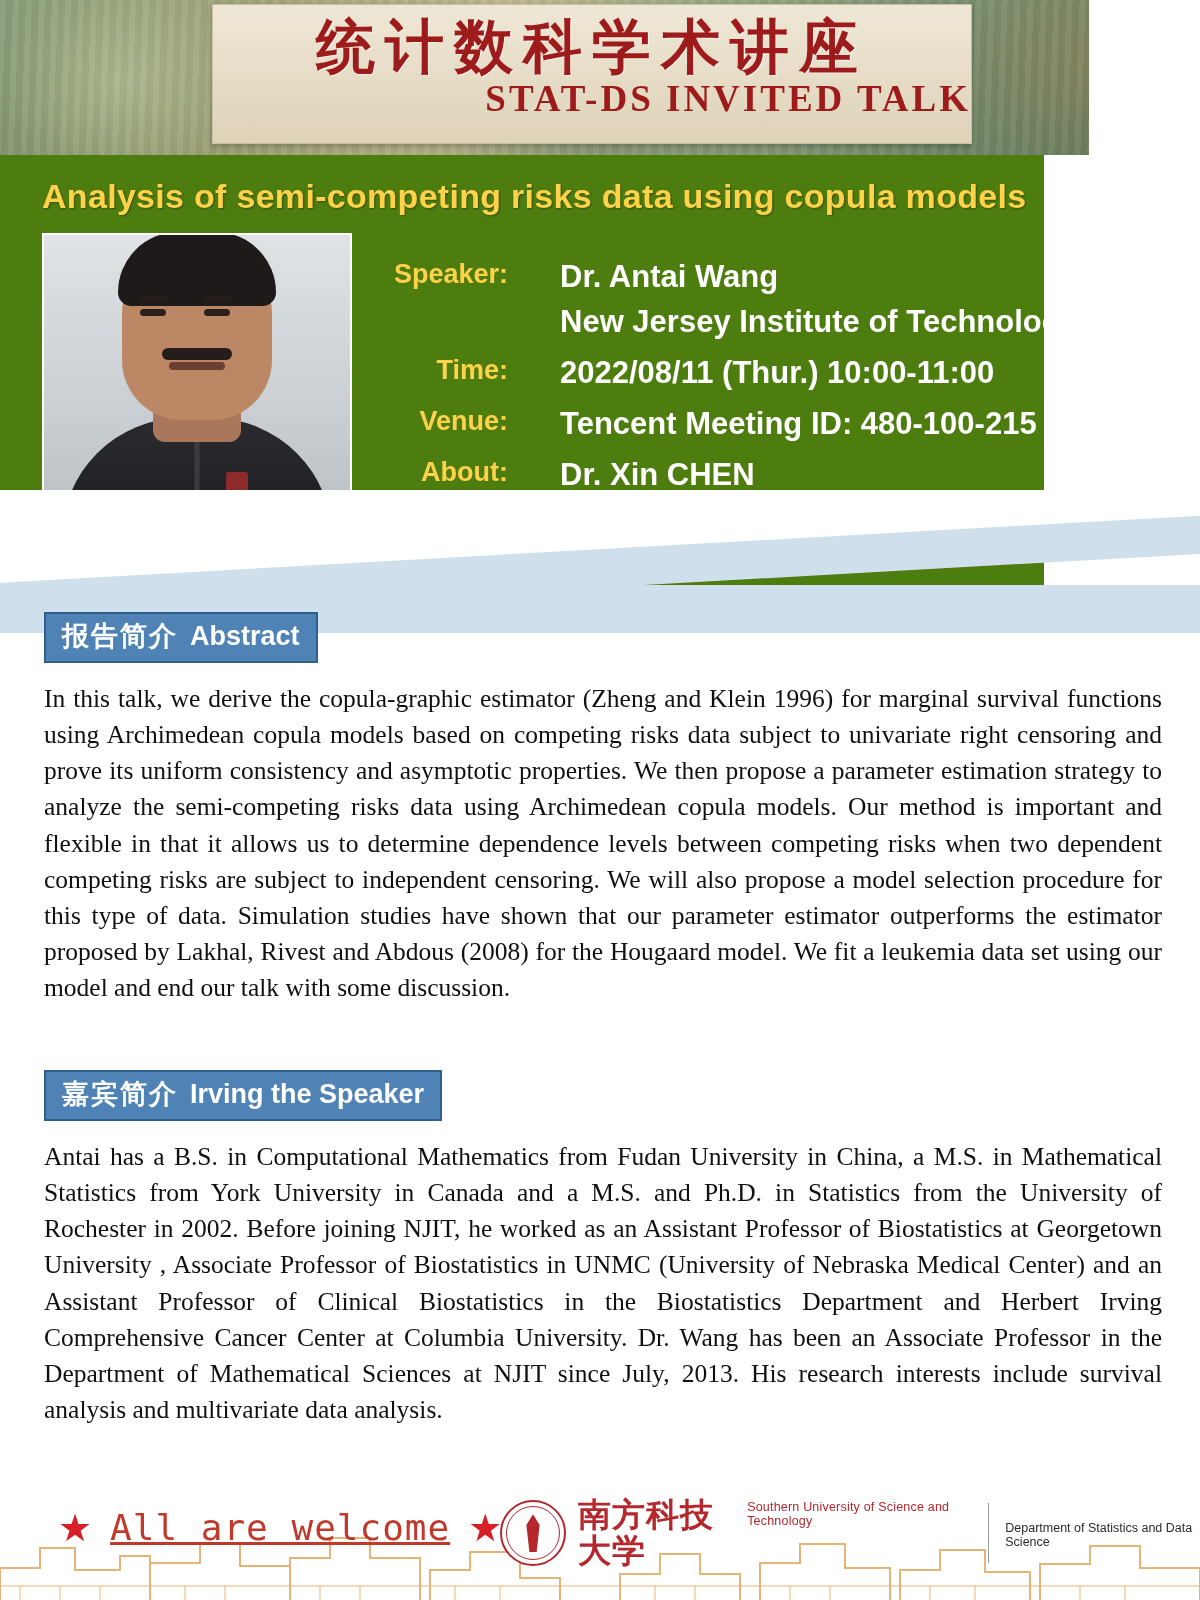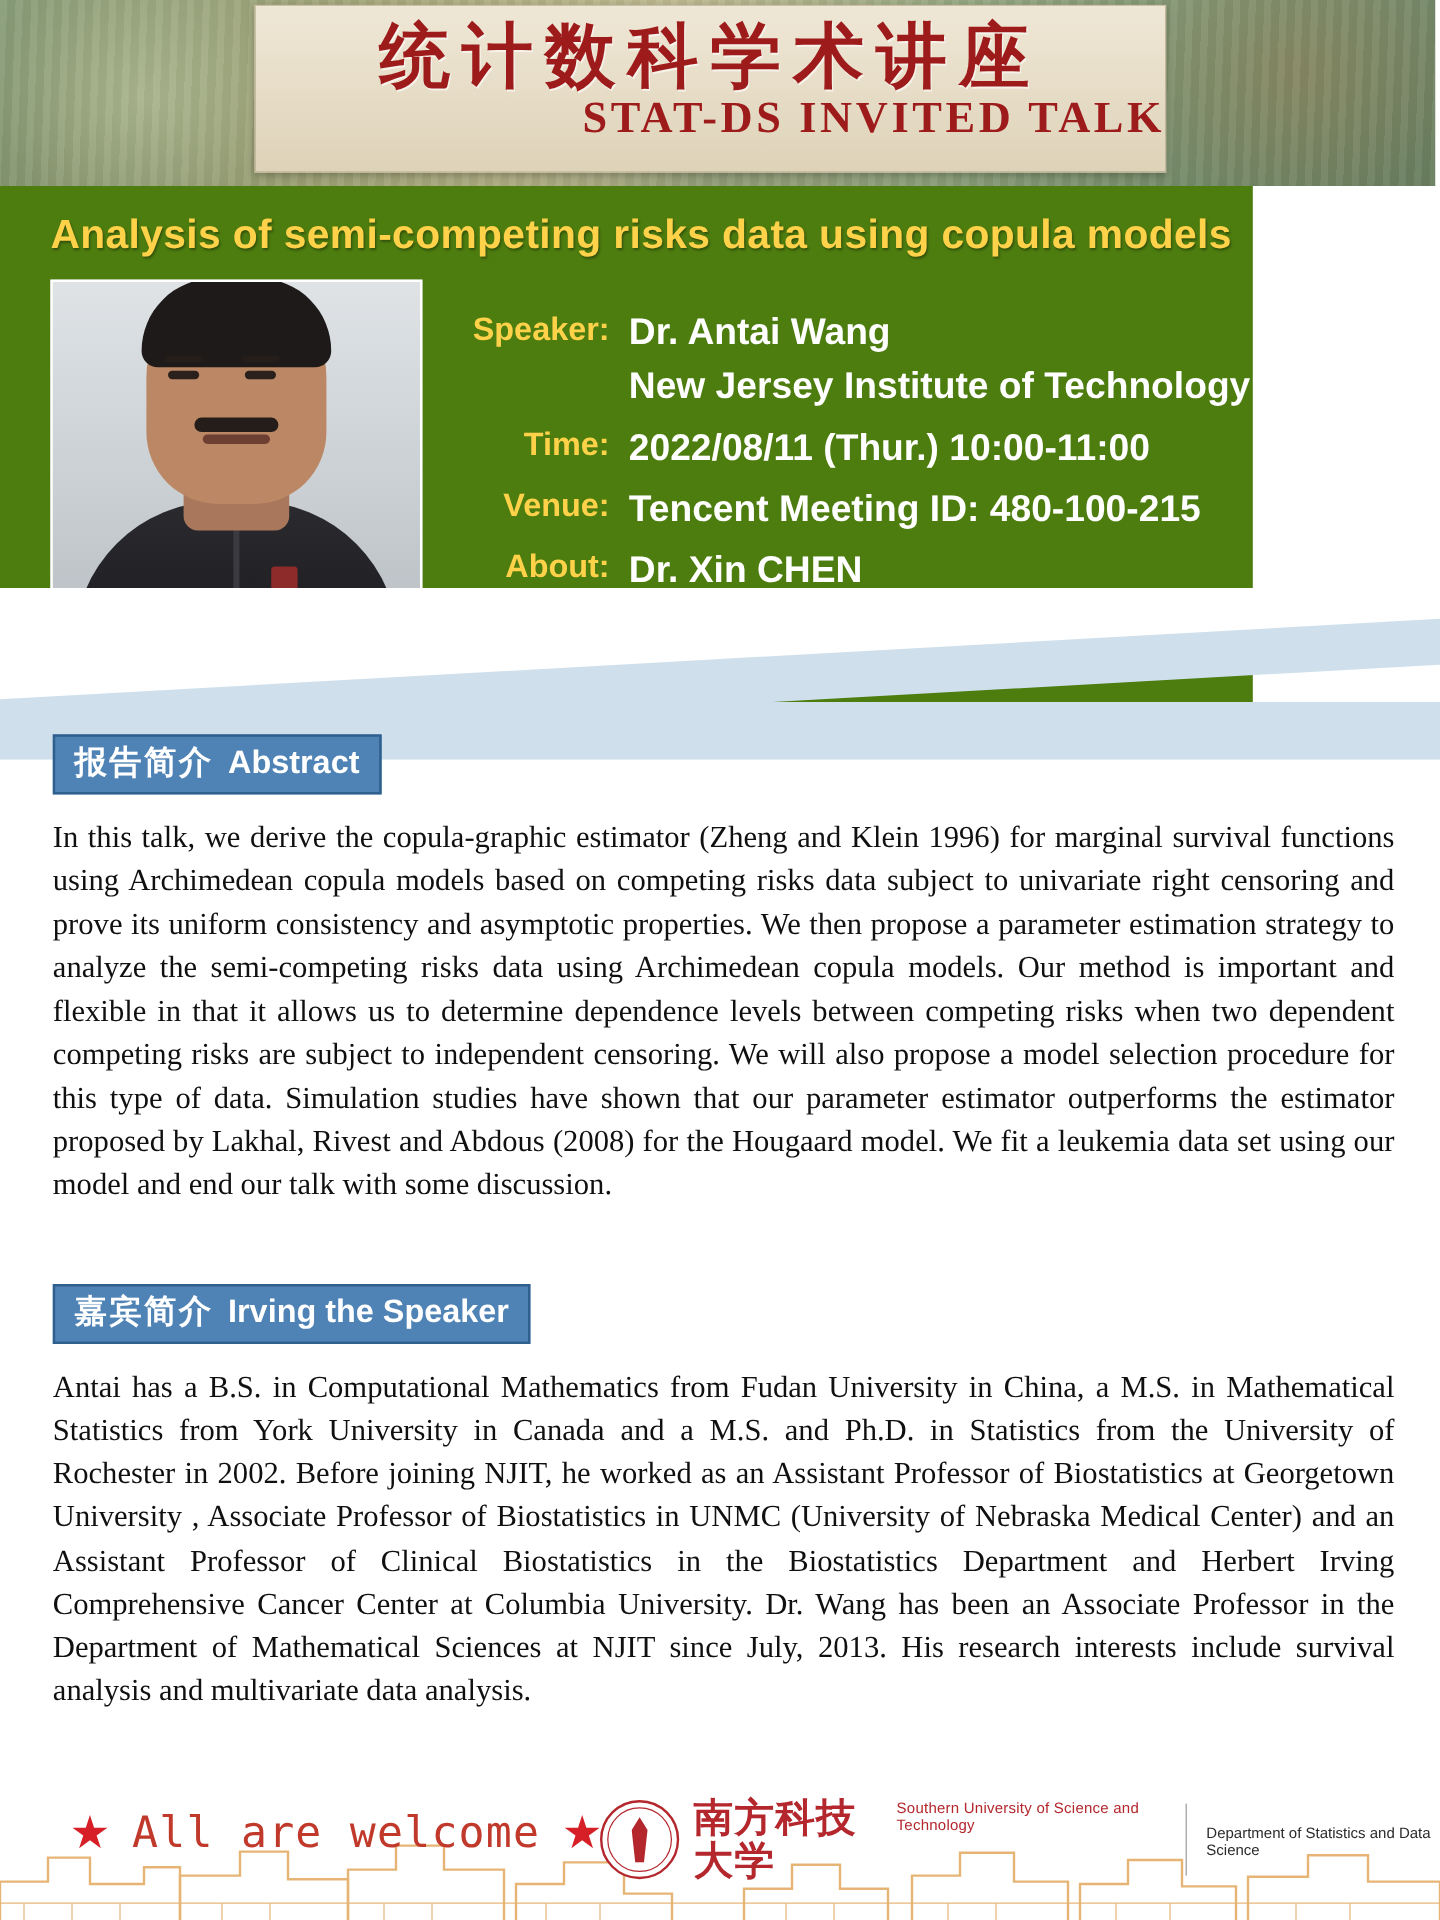--- a/index.html
+++ b/index.html
@@ -8,21 +8,21 @@
     width:1200px; height:1600px;
     font-family:"Liberation Sans", sans-serif;
     background:#ffffff;
     position:relative;
     overflow:hidden;
   }
 
   
   .banner {
     position:relative;
-    width:1196px; height:155px;
+    width:1089px; height:155px;
     background:
       linear-gradient(180deg, rgba(120,150,120,0.25), rgba(90,120,90,0.3)),
       linear-gradient(110deg,#8fa07a 0%, #b8b07e 25%, #d8c79a 45%, #9fae86 65%, #7d8f6c 85%, #6f8060 100%);
     overflow:hidden;
   }
   .banner:before {
     content:"";
     position:absolute; left:0; top:0; width:1200px; height:155px;
     background:
       radial-gradient(ellipse 180px 150px at 120px 80px, rgba(190,200,160,0.55), transparent 70%),
@@ -136,21 +136,21 @@
   .ph-logo {
     position:absolute; left:182px; bottom:44px;
     width:22px; height:22px; background:#8d2b2b; border-radius:3px;
   }
 
   .info {
     position:absolute;
     left:372px; top:100px;
     width:780px;
   }
-  .info-row { display:flex; align-items:flex-start; margin-bottom:6px; }
+  .info-row { display:flex; align-items:flex-start; margin-bottom:6px;gap:36px; }
   .info-label {
     width:152px;
     text-align:right;
     color:#ffd24a;
     font-size:27px;
     font-weight:bold;
     padding-right:16px;
     line-height:1.45;
     flex:0 0 152px;
   }
@@ -224,20 +224,21 @@
   .welcome {
     position:absolute; left:58px; top:32px;
     display:flex; align-items:center; gap:18px;
   }
   .star { color:#d61f26; font-size:38px; line-height:1; }
   .welcome-text {
     font-family:"DejaVu Sans Mono", monospace;
     font-size:36px;
     color:#c0392b;
     letter-spacing:1px;
+    text-decoration:underline;
   }
   .uni-block {
     position:absolute; left:500px; top:22px;
     display:flex; align-items:center;
   }
   .uni-seal {
     width:66px; height:66px; border-radius:50%;
     border:2px solid #b3272d;
     background:#ffffff;
     position:relative;

